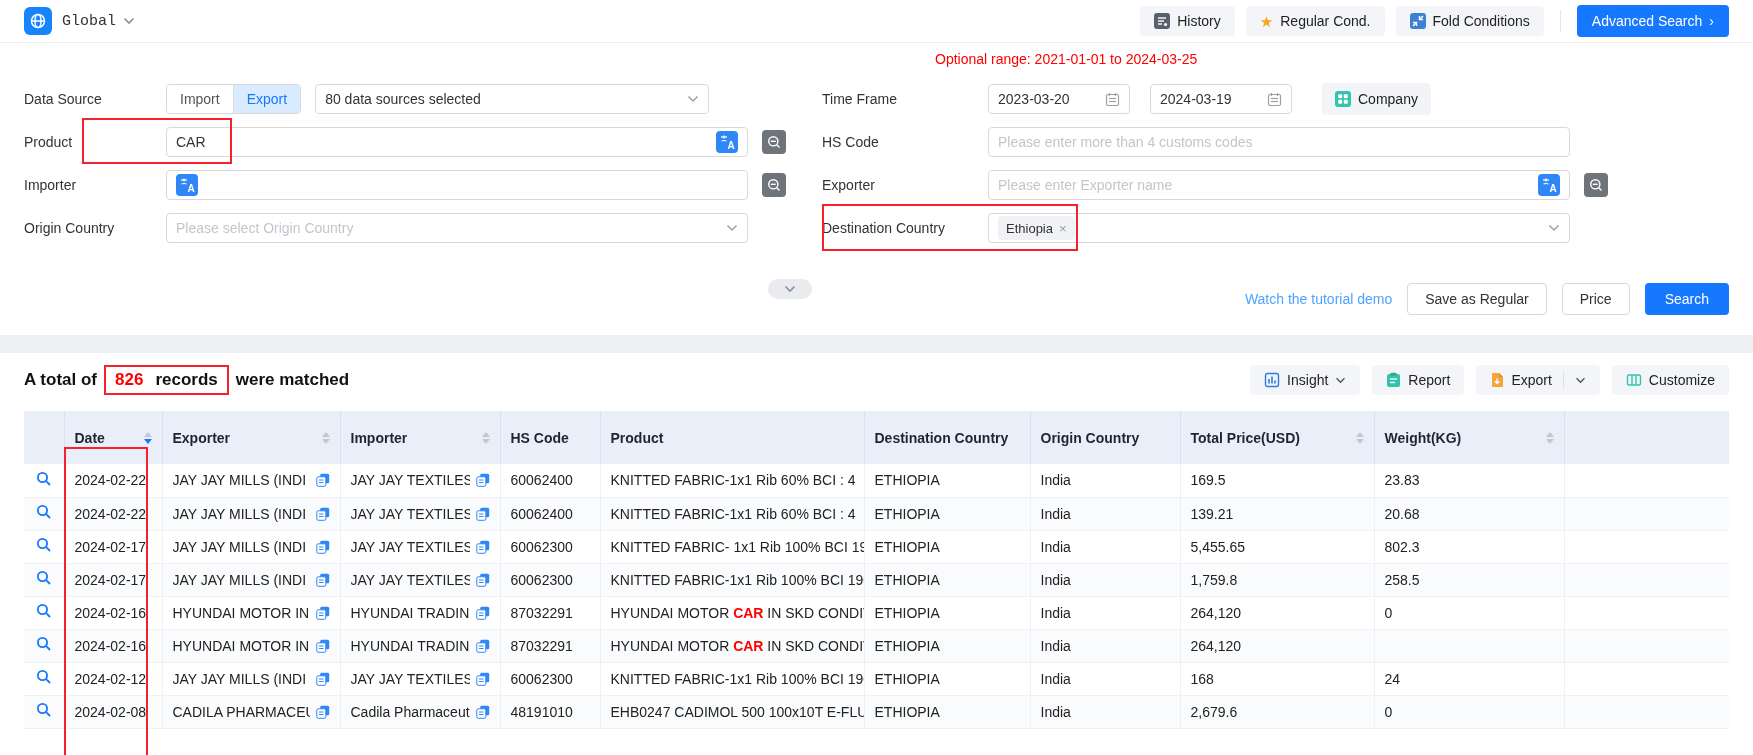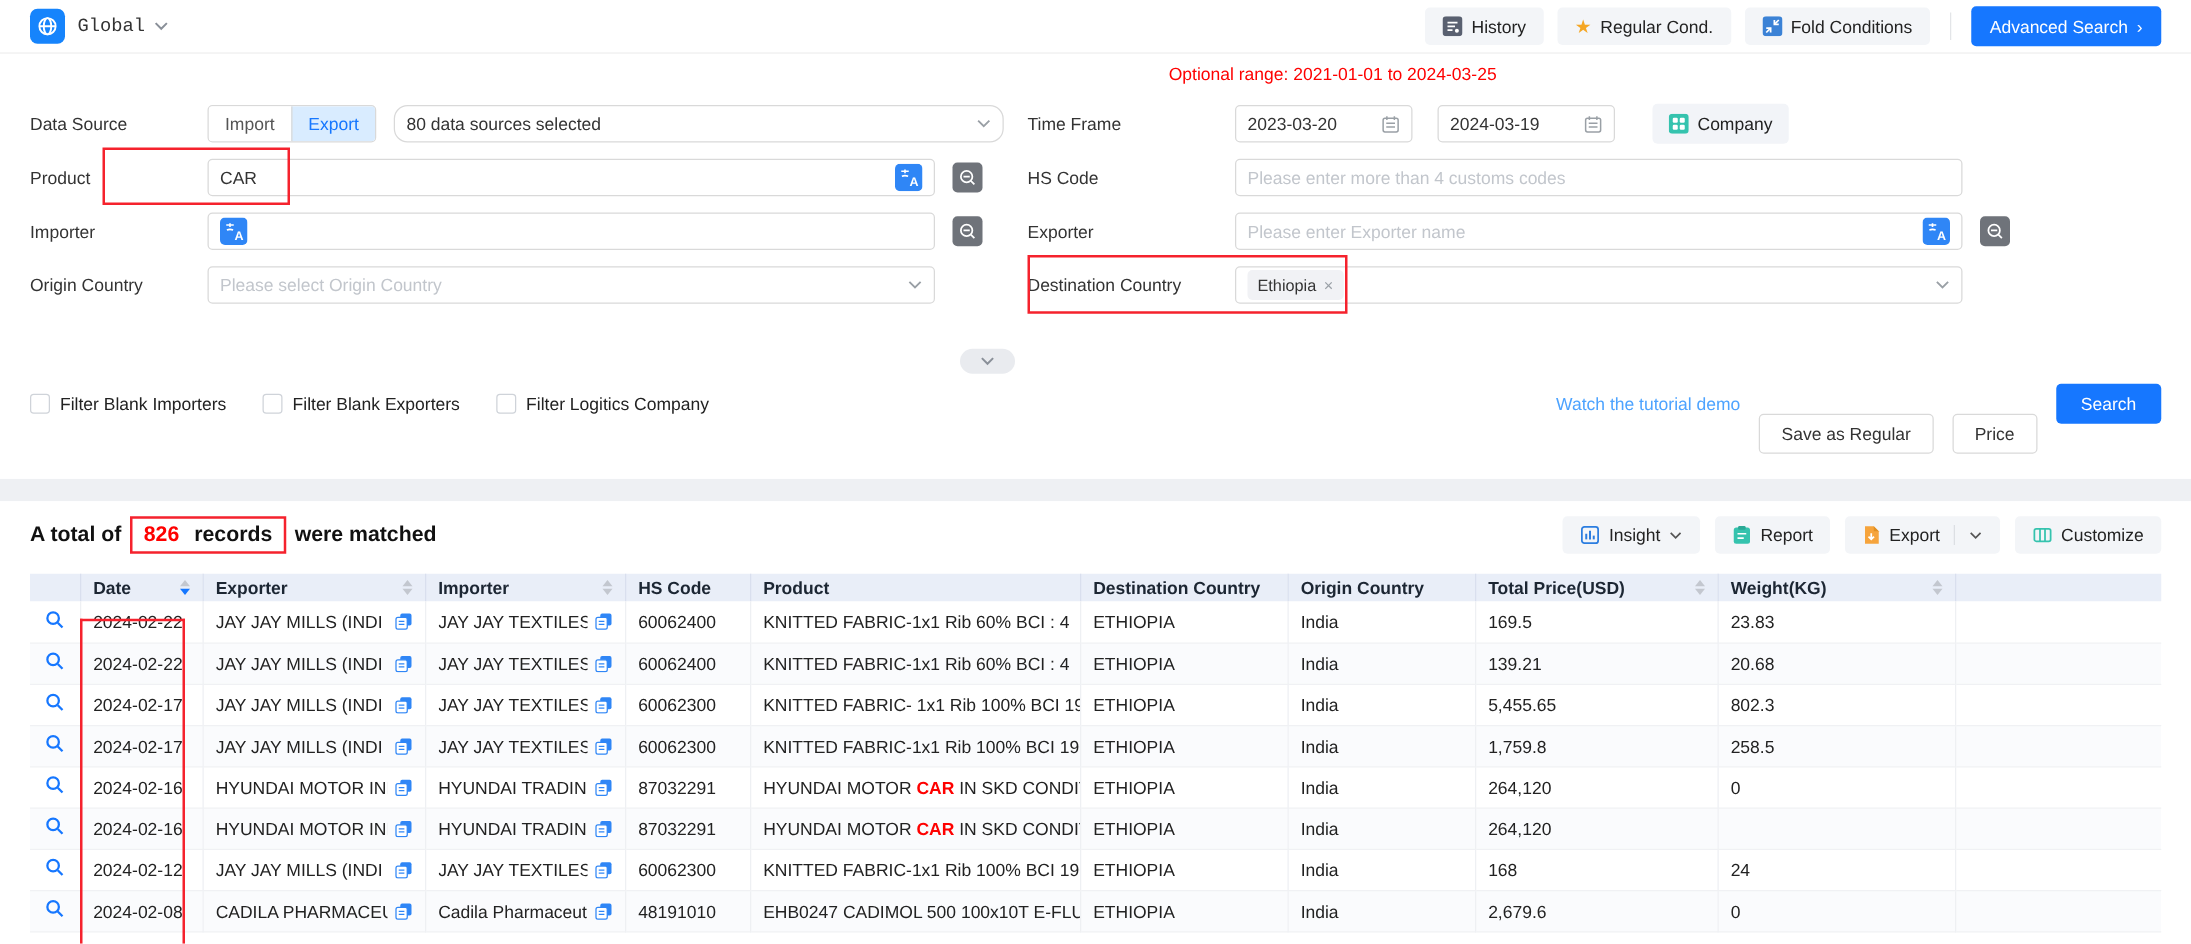--- a/index.html
+++ b/index.html
@@ -55,36 +55,36 @@
   .redbox.dest { left:798px; top:-8px; width:256px; height:47px; }
   
   .filters-row { display:flex; align-items:center; padding:0 24px 20px; background:#fff; position:relative; }
   .chk { display:flex; align-items:center; gap:8px; margin-right:29px; cursor:pointer; }
   .box { width:16px; height:16px; border:1px solid #cfd3d9; border-radius:3px; background:#fff; }
   .collapse-pill { position:absolute; left:768px; top:-4px; width:44px; height:20px;
     background:#e9ebef; border-radius:10px; display:flex; align-items:center; justify-content:center; cursor:pointer; }
   .actions { margin-left:auto; display:flex; align-items:center; gap:15px; }
   .link { color:#4da3ff; cursor:pointer; }
   .btn-plain { height:32px; padding:0 17px; background:#fff; border:1px solid #d9d9d9;
-    border-radius:4px; font:inherit; color:#333; cursor:pointer;margin-top:48px; }
+    border-radius:4px; font:inherit; color:#333; cursor:pointer; }
   .btn-primary { height:32px; padding:0 20px; background:#1677ff; border:none; border-radius:4px;
     font:inherit; color:#fff; cursor:pointer; }
   .band { height:18px; background:#eef0f3; flex:0 0 18px; }
   
   .results { background:#fff; flex:1; padding:12px 24px 0; position:relative; overflow:hidden; }
   .summary-row { display:flex; align-items:center; }
   .summary { display:flex; align-items:center; gap:7px; font-size:17px; font-weight:bold; color:#111; }
   .count-box { border:2px solid #f5222d; padding:3px 9px; display:flex; align-items:center; gap:12px; }
   .count { color:#fe0100; }
   .toolbar { margin-left:auto; display:flex; align-items:center; gap:12px; }
   .tb-btn .tdiv { width:1px; height:16px; background:#dcdfe3; margin:0 4px; }
   
   .table-wrap { margin-top:16px; position:relative; }
   table { width:100%; border-collapse:collapse; table-layout:fixed; }
-  thead th { background:#e9eef8; height:22px; font-weight:bold; color:#1c2633; text-align:left;
+  thead th { background:#e9eef8; height:53px; font-weight:bold; color:#1c2633; text-align:left;
     padding:0 10px; border-right:1px solid #d9dfee; }
   thead th:last-child { border-right:none; }
   tbody td { height:33px; padding:0 10px; border-bottom:1px solid #f0f1f4;
     border-right:1px solid #eef0f3; color:#222; white-space:nowrap; overflow:hidden; }
   tbody td:last-child { border-right:none; }
   tbody tr:nth-child(even) { background:#fafbfd; }
   th:nth-child(1), td:nth-child(1) { width:40px; padding:0; text-align:center; }
   th:nth-child(2)  { width:98px; }
   th:nth-child(3)  { width:178px; }
   th:nth-child(4)  { width:160px; }
@@ -162,21 +162,21 @@
 
   <div class="frows">
 
     <div class="frow">
       <div class="lbl">Data Source</div>
       <div class="fld">
         <div class="seg">
           <div class="seg-item">Import</div>
           <div class="seg-item on">Export</div>
         </div>
-        <div class="inputbox" style="width:488px;border-radius:11px;">
+        <div class="inputbox" style="width:394px;">
           <span class="selval">80 data sources selected</span>
           <svg class="chev" width="12" height="8" viewBox="0 0 12 8" fill="none" stroke="#9aa0a6" stroke-width="1.5">
               <polyline points="1.5,1.5 6,6 10.5,1.5"></polyline>
             </svg>
         </div>
       </div>
       <div class="lbl">Time Frame</div>
       <div class="fld" style="gap:20px;">
         <div class="inputbox date">
           <input readonly="" value="2023-03-20" style="">
@@ -304,34 +304,20 @@
               <polyline points="1.5,1.5 6,6 10.5,1.5"></polyline>
             </svg>
         </div>
       </div>
       <div class="redbox dest"></div>
     </div>
   </div>
 </div>
 
 <div class="filters-row">
-  <div id="filters-list" style="display:flex;align-items:center;">
-      <div class="chk">
-        <div class="box"></div>
-        <span>Filter Blank Importers</span>
-      </div>
-      <div class="chk">
-        <div class="box"></div>
-        <span>Filter Blank Exporters</span>
-      </div>
-      <div class="chk">
-        <div class="box"></div>
-        <span>Filter Logitics Company</span>
-      </div>
-    </div>
   <div class="collapse-pill">
     <svg width="12" height="8" viewBox="0 0 12 8" fill="none" stroke="#8a9099" stroke-width="1.6">
         <polyline points="1.5,1.5 6,6 10.5,1.5"></polyline>
       </svg>
   </div>
   <div class="actions">
     <span class="link">Watch the tutorial demo</span>
     <button class="btn-plain">Save as Regular</button>
     <button class="btn-plain">Price</button>
     <button class="btn-primary">Search</button>

